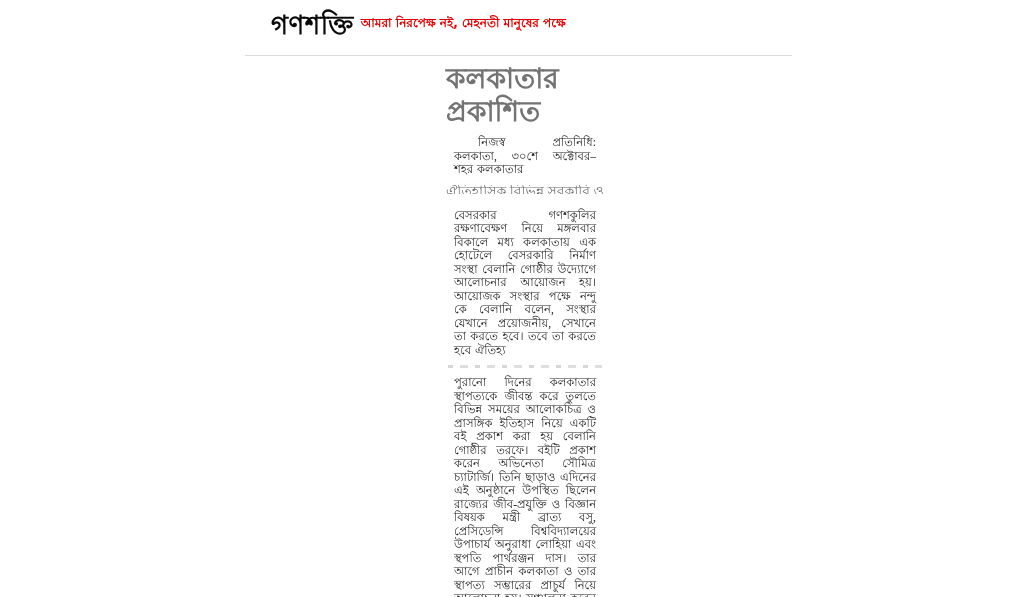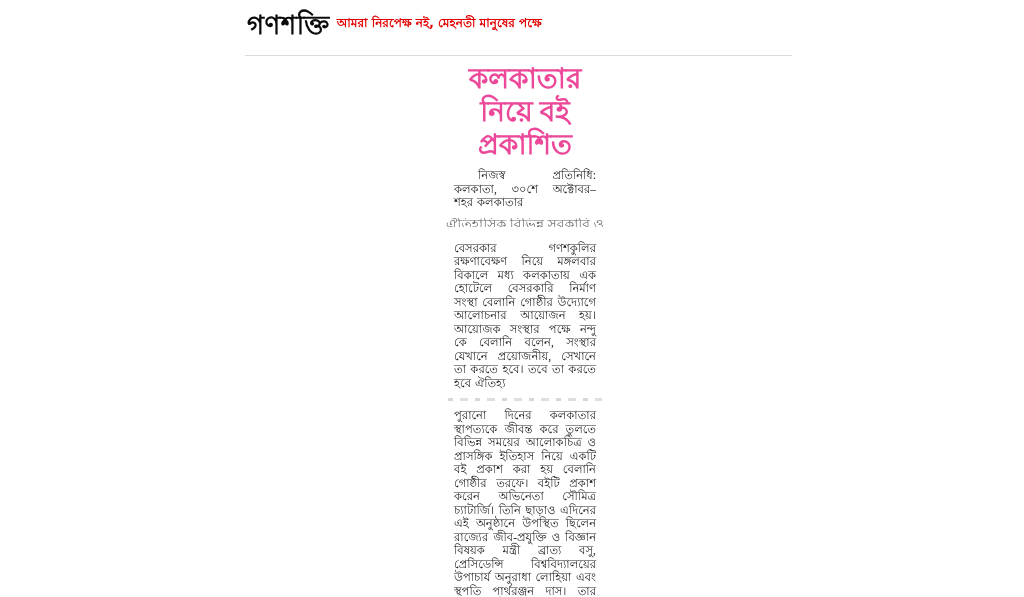--- a/index.html
+++ b/index.html
@@ -22,20 +22,21 @@
     align-items: flex-start;
   }
   .logo {
     font-family: "DejaVu Sans", "Liberation Sans", sans-serif;
     font-size: 26px;
     line-height: 34px;
     font-weight: bold;
     color: #0a0a0a;
     letter-spacing: 0.5px;
     white-space: nowrap;
+    margin-left: 24px;
   }
   .tagline {
     font-family: "DejaVu Sans", "Liberation Sans", sans-serif;
     font-size: 12px;
     line-height: 10px;
     font-weight: bold;
     color: #e40000;
     margin: 10px 0 0 7px;
     white-space: nowrap;
   }
@@ -55,22 +56,21 @@
     left: 446px;
     top: 62px;
     width: 158px;
     color: #1a1a1a;
   }
   .headline {
     margin: 0 0 7px 0;
     font-size: 28px;
     line-height: 33px;
     font-weight: bold;
-    color: #ec4899;
-    text-align: center;
+    color: #737373;
   }
   .headline .hl-line { display: block; }
 
   .body-para {
     margin: 8px;
     font-size: 11.5px;
     line-height: 13.5px;
     text-align: justify;
     color: #1c1c1c;
     word-spacing: 1px;
@@ -109,21 +109,20 @@
     <span class="logo">গণশক্তি</span>
     <span class="tagline">আমরা নিরপেক্ষ নই, মেহনতী মানুষের পক্ষে</span>
   </header>
 
   <div class="divider"></div>
 
   <article class="article">
 
     <h1 class="headline">
       <span class="hl-line">কলকাতার</span>
-      <span class="hl-line">নিয়ে বই</span>
       <span class="hl-line">প্রকাশিত</span>
     </h1>
 
     <p class="body-para indent-first">নিজস্ব প্রতিনিধি: কলকাতা, ৩০শে অক্টোবর– শহর কলকাতার</p>
 
     <div class="clip-line">ঐতিহাসিক বিভিন্ন সরকারি ও</div>
 
     <div class="gap-sm"></div>
 
     <p class="body-para">বেসরকার গণশকুলির রক্ষণাবেক্ষণ নিয়ে মঙ্গলবার বিকালে মধ্য কলকাতায় এক হোটেলে বেসরকারি নির্মাণ সংস্থা বেলানি গোষ্ঠীর উদ্যোগে আলোচনার আয়োজন হয়। আয়োজক সংস্থার পক্ষে নন্দু কে বেলানি বলেন, সংস্থার যেখানে প্রয়োজনীয়, সেখানে তা করতে হবে। তবে তা করতে হবে ঐতিহ্য</p>

